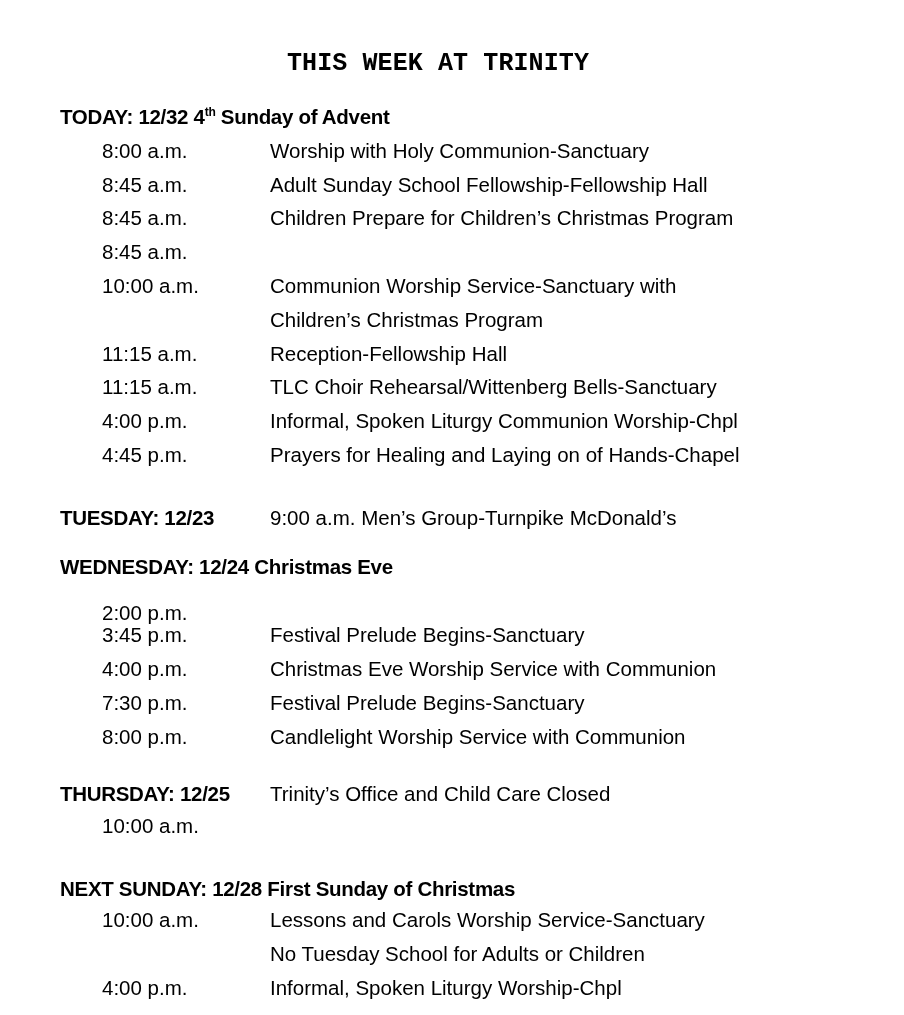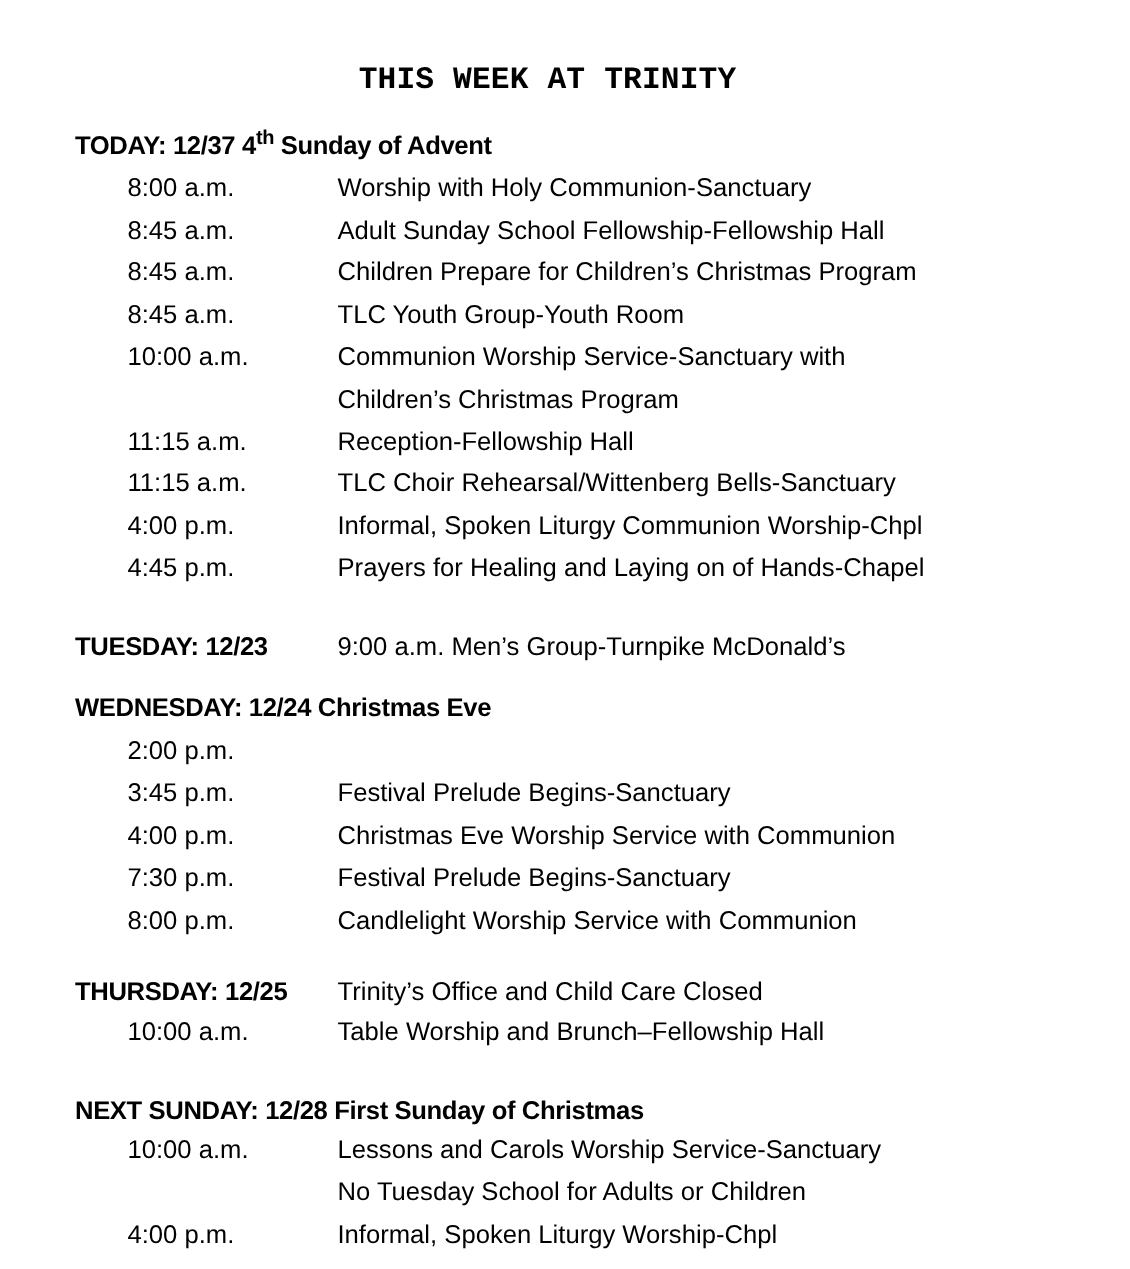--- a/index.html
+++ b/index.html
@@ -14,46 +14,45 @@
       font-weight: bold; font-size: 25px; letter-spacing: 0.1px;
     }
     .line {
       position: absolute; left: 0; height: 34px; line-height: 34px;
       font-size: 20.5px; white-space: nowrap;
     }
     .head { left: 60px; font-weight: bold; letter-spacing: -0.3px; }
     .time { position: absolute; left: 102px; }
     .desc { position: absolute; left: 270px; }
     .head .desc-inline { position: absolute; left: 210px; font-weight: normal; letter-spacing: 0; }
-    sup { font-size: 16px; line-height: 0; vertical-align: 8px; }
+    sup { font-size: 12px; line-height: 0; vertical-align: 8px; }
     .row { left: 0; width: 721px; }
   </style>
 </head>
 <body>
 
 <div class="title">THIS WEEK AT TRINITY</div>
 
 <div class="line head" style="top:100px">
-  <span>TODAY:  12/37  4</span><sup>th</sup><span>  Sunday of Advent</span>
+  <span>TODAY:  12/32  4</span><sup>th</sup><span>  Sunday of Advent</span>
 </div>
 <div class="line row" style="top:134px">
     <span class="time">8:00 a.m.</span>
     <span class="desc">Worship with Holy Communion-Sanctuary</span>
   </div>
 <div class="line row" style="top:168px">
     <span class="time">8:45 a.m.</span>
     <span class="desc">Adult Sunday School Fellowship-Fellowship Hall</span>
   </div>
 <div class="line row" style="top:201px">
     <span class="time">8:45 a.m.</span>
     <span class="desc">Children Prepare for Children’s Christmas Program</span>
   </div>
 <div class="line row" style="top:235px">
     <span class="time">8:45 a.m.</span>
-    <span class="desc">TLC Youth Group-Youth Room</span>
   </div>
 <div class="line row" style="top:269px">
     <span class="time">10:00 a.m.</span>
     <span class="desc">Communion Worship Service-Sanctuary with</span>
   </div>
 <div class="line row" style="top:303px">
     <span class="time"></span>
     <span class="desc">Children’s Christmas Program</span>
   </div>
 <div class="line row" style="top:337px">
@@ -72,21 +71,21 @@
     <span class="time">4:45 p.m.</span>
     <span class="desc">Prayers for Healing and Laying on of Hands-Chapel</span>
   </div>
 
 <div class="line head" style="top:501px">
   <span>TUESDAY:  12/23</span>
   <span class="desc-inline">9:00 a.m.  Men’s Group-Turnpike McDonald’s</span>
 </div>
 
 <div class="line head" style="top:550px">WEDNESDAY:  12/24  Christmas Eve</div>
-<div class="line row" style="top:584px">
+<div class="line row" style="top:596px">
     <span class="time">2:00 p.m.</span>
   </div>
 <div class="line row" style="top:618px">
     <span class="time">3:45 p.m.</span>
     <span class="desc">Festival Prelude Begins-Sanctuary</span>
   </div>
 <div class="line row" style="top:652px">
     <span class="time">4:00 p.m.</span>
     <span class="desc">Christmas Eve Worship Service with Communion</span>
   </div>
@@ -98,21 +97,20 @@
     <span class="time">8:00 p.m.</span>
     <span class="desc">Candlelight Worship Service with Communion</span>
   </div>
 
 <div class="line head" style="top:777px">
   <span>THURSDAY:  12/25</span>
   <span class="desc-inline">Trinity’s Office and Child Care Closed</span>
 </div>
 <div class="line row" style="top:809px">
     <span class="time">10:00 a.m.</span>
-    <span class="desc">Table Worship and Brunch–Fellowship Hall</span>
   </div>
 
 <div class="line head" style="top:872px">NEXT SUNDAY:  12/28  First Sunday of Christmas</div>
 <div class="line row" style="top:903px">
     <span class="time">10:00 a.m.</span>
     <span class="desc">Lessons and Carols Worship Service-Sanctuary</span>
   </div>
 <div class="line row" style="top:937px">
     <span class="time"></span>
     <span class="desc">No Tuesday School for Adults or Children</span>

